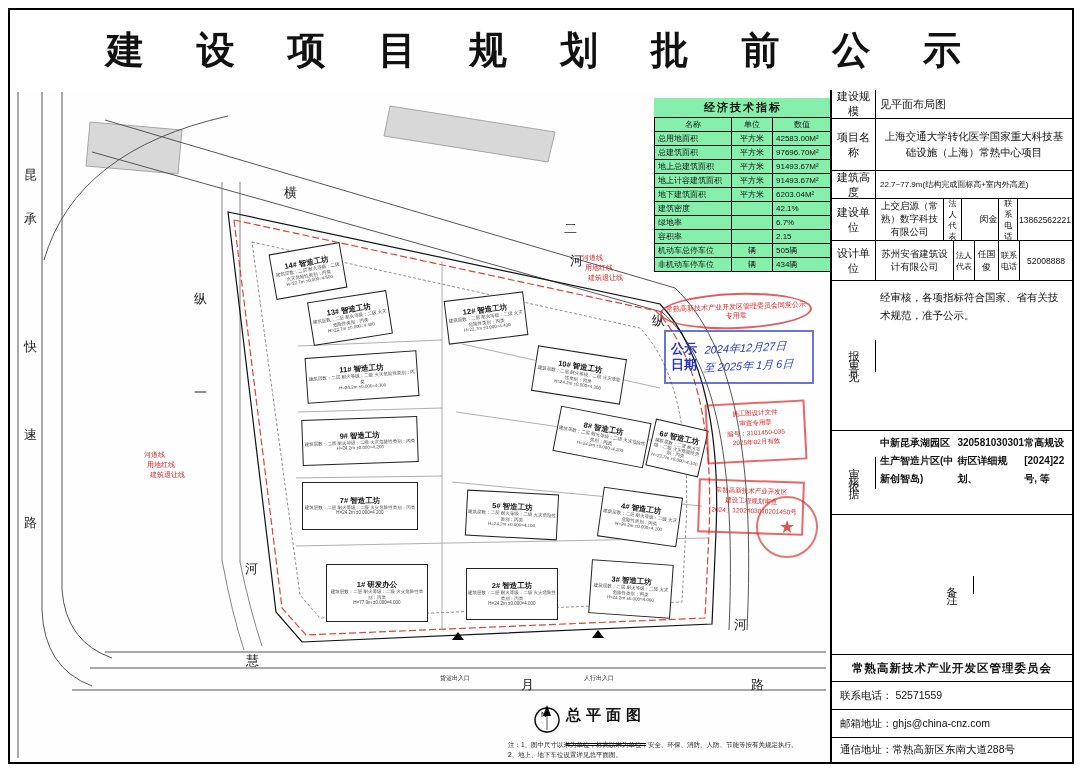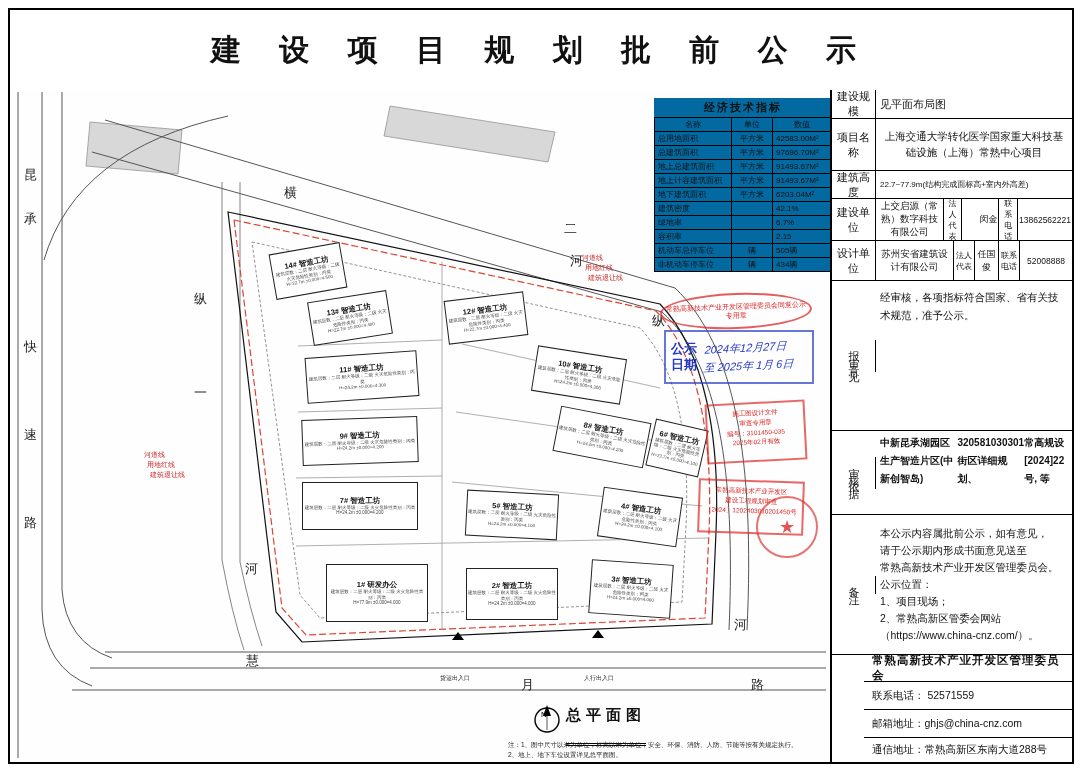--- a/index.html
+++ b/index.html
@@ -1,21 +1,21 @@
 <!DOCTYPE html>
 <html><head>
 <meta charset="utf-8">
 <style>
   html,body{margin:0;padding:0;background:#fff;width:1080px;height:770px;
     font-family:"Liberation Sans","DejaVu Sans",sans-serif;color:#111;}
   .sheet{position:absolute;left:8px;top:8px;width:1062px;height:752px;border:2px solid #000;background:#fff;}
   
   .title-band{position:absolute;left:0;top:0;width:100%;height:80px;border-bottom:2px solid #000;
     display:flex;align-items:center;justify-content:center;}
-  .big-title{font-family:Liberation Sans, sans-serif;font-weight:bold;font-size:30px;letter-spacing:15px;text-align:center;}
+  .big-title{font-family:Liberation Mono, monospace;font-weight:bold;font-size:38px;letter-spacing:15px;text-align:center;}
   
   .map-area{position:absolute;left:0;top:80px;width:820px;height:672px;overflow:hidden;background:#fefefe;}
   .map-svg{position:absolute;left:0;top:0;}
   .rd{stroke:#555;stroke-width:1;fill:none}
   .rd2{stroke:#666;stroke-width:.8;fill:none}
   .parcel{fill:#d8d8d8;stroke:#888;stroke-width:.7}
   .bnd{stroke:#111;stroke-width:1.2;fill:none}
   .redline{stroke:#d43;stroke-width:1.2;fill:none;stroke-dasharray:7 3}
   .ret{stroke:#777;stroke-width:.8;fill:none;stroke-dasharray:3 2}
   .st{stroke:#9a9a9a;stroke-width:.8;fill:none}
@@ -25,21 +25,21 @@
   .ent-label{position:absolute;font-size:6px;color:#222;white-space:nowrap;}
   .bld{position:absolute;background:#fff;border:1px solid #222;display:flex;flex-direction:column;
     align-items:center;justify-content:center;text-align:center;overflow:hidden;padding:1px;box-sizing:border-box;}
   .bname{font-size:7.5px;font-weight:bold;line-height:1.1;}
   .bsub{font-size:4.5px;color:#444;line-height:1.15;}
   .bnote{font-size:4.5px;color:#444;line-height:1.15;}
   .legend-title{position:absolute;left:556px;top:616px;font-size:15px;font-weight:bold;letter-spacing:5px;
     border-bottom:3px double #000;padding-bottom:18px;}
   .legend-notes{position:absolute;left:498px;top:650px;width:315px;font-size:6.5px;line-height:1.5;color:#222;}
   
-  .indicators{position:absolute;left:644px;top:88px;width:178px;background:#0369a1;}
+  .indicators{position:absolute;left:644px;top:88px;width:178px;background:#86efac;}
   .ind-title{font-size:11px;font-weight:bold;text-align:center;letter-spacing:2px;margin:2px 0;}
   .ind-table{border-collapse:collapse;width:100%;}
   .ind-table th,.ind-table td{border:1px solid #000;font-size:8px;padding:1px 3px;height:11px;}
   .ind-table th{font-weight:normal;text-align:center;}
   .c-name{text-align:left;}
   .c-unit{text-align:center;width:34px;}
   .c-val{text-align:left;width:52px;}
   
   .panel{position:absolute;left:820px;top:80px;width:242px;height:672px;border-left:2px solid #000;
     box-sizing:border-box;display:flex;flex-direction:column;background:#fff;}
@@ -51,21 +51,21 @@
   .pval{flex:1;display:flex;align-items:center;justify-content:center;text-align:center;
     font-size:11px;padding:3px 4px;box-sizing:border-box;line-height:1.5;}
   .cell{border-right:1px solid #000;display:flex;align-items:center;justify-content:center;
     text-align:center;box-sizing:border-box;padding:1px;}
   .cell:last-child{border-right:none;}
   .review-text{font-size:10.5px;text-align:left;line-height:1.7;align-items:flex-start;padding-top:8px;}
   .basis-text{font-size:10px;font-weight:bold;text-align:left;line-height:1.8;flex-direction:row;
     align-items:flex-start;justify-content:center;}
   .remark-text{font-size:10.5px;text-align:left;line-height:1.62;flex-direction:column;
     align-items:flex-start;justify-content:center;}
-  .footer{display:flex;flex-direction:column;padding-left:32px;}
+  .footer{display:flex;flex-direction:column;}
   .frow{border-top:1px solid #000;display:flex;align-items:center;font-size:10.5px;padding:0 8px;box-sizing:border-box;}
   .frow.first{border-top:none;justify-content:center;font-weight:bold;font-size:11.5px;letter-spacing:1px;}
   
   .stamp-oval{position:absolute;left:650px;top:283px;width:152px;height:36px;border:2px solid rgba(216,40,40,.75);
     border-radius:50%;display:flex;align-items:center;justify-content:center;text-align:center;
     font-size:7px;color:#d22;line-height:1.3;transform:rotate(-2deg);padding:2px;box-sizing:border-box;z-index:30;}
   .stamp-pub{position:absolute;left:654px;top:320px;width:150px;height:54px;border:2px solid rgba(40,60,200,.7);
     display:flex;box-sizing:border-box;z-index:30;background:rgba(255,255,255,.0);}
   .pub-labels{width:36px;display:flex;flex-direction:column;align-items:center;justify-content:center;
     color:#2338c8;font-size:13px;font-weight:bold;line-height:1.25;}
@@ -341,29 +341,20 @@
     <div class="prow" style="height:84px;">
       <div class="plabel vert">审核依据</div>
       <div class="pval basis-text" id="basis-lines">
           <div>中新昆承湖园区生产智造片区(中新创智岛)</div>
           <div>320581030301街区详细规划、</div>
           <div>常高规设[2024]22号, 等</div>
         </div>
     </div>
     <div class="prow" style="height:140px;">
       <div class="plabel vert">备注</div>
-      <div class="pval remark-text" id="remark-lines">
-          <div>本公示内容属批前公示，如有意见，</div>
-          <div>请于公示期内形成书面意见送至</div>
-          <div>常熟高新技术产业开发区管理委员会。</div>
-          <div>公示位置：</div>
-          <div>1、项目现场；</div>
-          <div>2、常熟高新区管委会网站</div>
-          <div>（https://www.china-cnz.com/）。</div>
-        </div>
     </div>
     <div class="prow footer" style="flex:1;flex-direction:column;">
       <div class="frow first" style="height:26px;">常熟高新技术产业开发区管理委员会</div>
       <div class="frow" style="height:28px;">联系电话： 52571559</div>
       <div class="frow" style="height:28px;">邮箱地址：ghjs@china-cnz.com</div>
       <div class="frow" style="flex:1;">通信地址：常熟高新区东南大道288号</div>
     </div>
   </div>
 
   <div class="stamp-oval">

